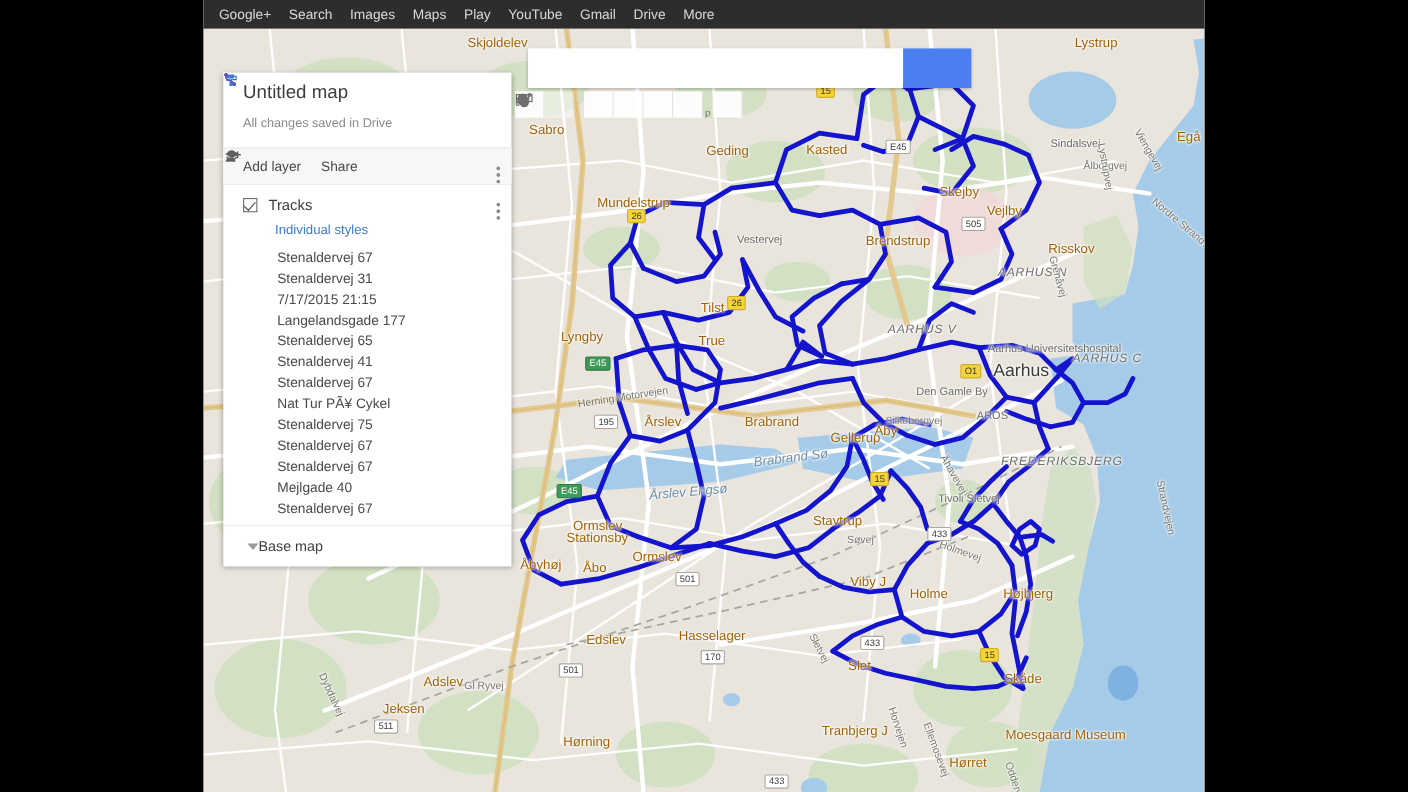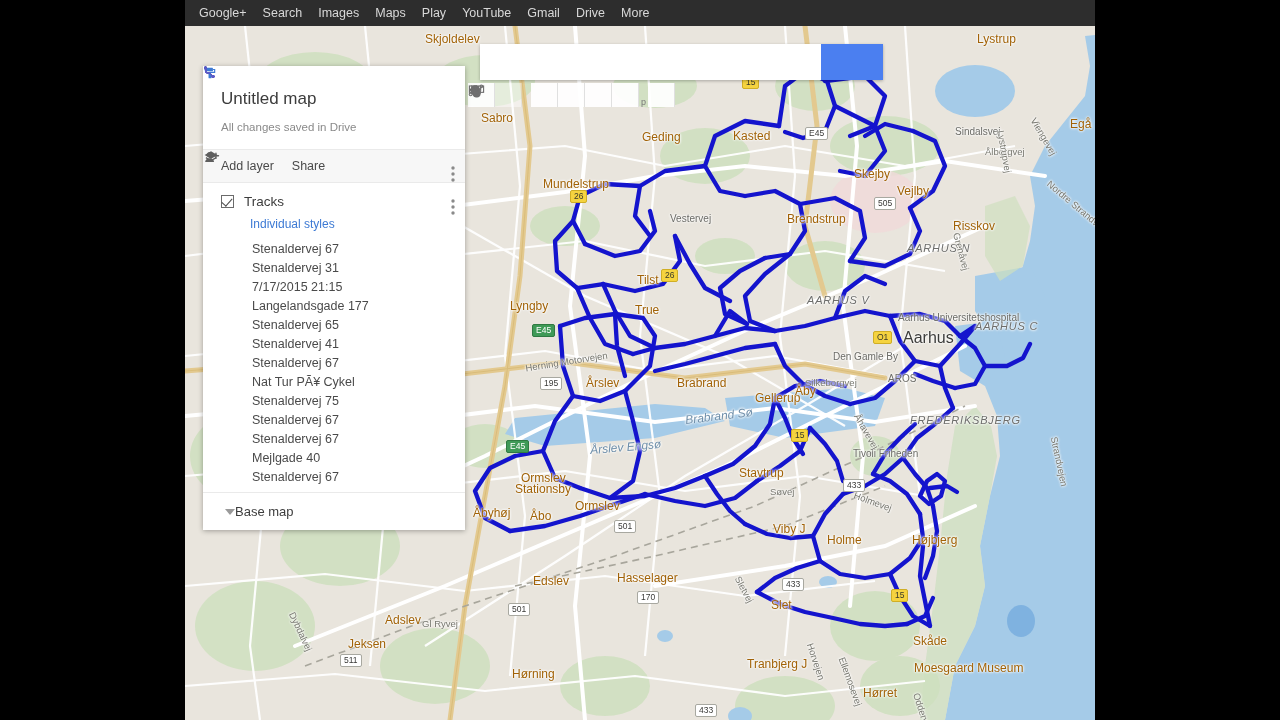--- a/index.html
+++ b/index.html
@@ -109,21 +109,21 @@
   
   #panel {
     position: absolute; left: 18px; top: 40px;
     width: 262px;
     background: #fff;
     box-shadow: 0 1px 5px rgba(0,0,0,.32);
     z-index: 35;
     font-size: 13px;
     padding-bottom: 0;
   }
-  #panel .phead { padding: 23px 18px 4px 18px; }
+  #panel .phead { padding: 8px 18px 4px 18px; }
   #maptitle { font-size: 17px; color: #3c3c3c; font-weight: normal; }
   #savedtext { font-size: 11.5px; color: #8a8a8a; margin-top: 12px; padding-bottom: 12px; }
 
   .prow {
     display: flex; align-items: center;
     border-top: 1px solid #eaeaea;
     padding: 9px 12px 9px 18px;
     position: relative;
   }
   .prow.actions { background: #f7f7f7; }
@@ -384,40 +384,40 @@
           <div class="lbl town" style="left: 492px; top: 350px;">Brabrand</div>
           <div class="lbl town" style="left: 570px; top: 365px;">Gellerup</div>
           <div class="lbl town" style="left: 610px; top: 358px;">Åby</div>
           <div class="lbl town" style="left: 336px; top: 445px;">Ormslev</div>
           <div class="lbl town" style="left: 390px; top: 473px;">Ormslev</div>
           <div class="lbl town" style="left: 530px; top: 440px; margin-left: 24px;">Stavtrup</div>
           <div class="lbl town" style="left: 345px; top: 483px;">Åbo</div>
           <div class="lbl town" style="left: 588px; top: 496px;">Viby J</div>
           <div class="lbl town" style="left: 642px; top: 507px;">Holme</div>
           <div class="lbl town" style="left: 727px; top: 507px;">Højbjerg</div>
-          <div class="lbl town" style="left: 728px; top: 584px; margin-top: 24px;">Skåde</div>
+          <div class="lbl town" style="left: 728px; top: 584px;">Skåde</div>
           <div class="lbl town" style="left: 348px; top: 548px;">Edslev</div>
           <div class="lbl town" style="left: 432px; top: 545px;">Hasselager</div>
           <div class="lbl town" style="left: 586px; top: 572px;">Slet</div>
           <div class="lbl town" style="left: 327px; top: 641px;">Hørning</div>
           <div class="lbl town" style="left: 200px; top: 587px;">Adslev</div>
           <div class="lbl town" style="left: 163px; top: 611px;">Jeksen</div>
           <div class="lbl town" style="left: 562px; top: 631px;">Tranbjerg J</div>
           <div class="lbl town" style="left: 678px; top: 660px;">Hørret</div>
           <div class="lbl town" style="left: 729px; top: 635px;">Moesgaard Museum</div>
           <div class="lbl town" style="left: 330px; top: 456px;">Stationsby</div>
           <div class="lbl town" style="left: 288px; top: 480px;">Åbyhøj</div>
           <div class="lbl district" style="left: 700px; top: 216px; margin-left: 22px;">AARHUS N</div>
           <div class="lbl district" style="left: 622px; top: 268px;">AARHUS V</div>
           <div class="lbl district" style="left: 790px; top: 294px;">AARHUS C</div>
           <div class="lbl district" style="left: 725px; top: 388px;">FREDERIKSBJERG</div>
           <div class="lbl poi" style="left: 713px; top: 286px;">Aarhus Universitetshospital</div>
           <div class="lbl poi" style="left: 648px; top: 325px;">Den Gamle By</div>
           <div class="lbl poi" style="left: 703px; top: 347px;">AROS</div>
-          <div class="lbl poi" style="left: 668px; top: 422px;">Tivoli Friheden</div>
+          <div class="lbl poi" style="left: 668px; top: 422px;">Tivoli Sletvej</div>
           <div class="lbl poi" style="left: 770px; top: 100px;">Sindalsvej</div>
           <div class="lbl poi" style="left: 485px; top: 187px;">Vestervej</div>
           <div class="lbl road" style="left: 230px; top: 225px; transform: rotate(-8deg);">Borumvej</div>
           <div class="lbl road" style="left: 340px; top: 330px; transform: rotate(-9deg);">Herning Motorvejen</div>
           <div class="lbl road" style="left: 620px; top: 342px; margin-top: 9px;">Silkeborgvej</div>
           <div class="lbl road" style="left: 585px; top: 460px;">Søvej</div>
           <div class="lbl road" style="left: 800px; top: 120px;">Ålborgvej</div>
           <div class="lbl road" style="left: 545px; top: 558px; transform: rotate(62deg);">Sletvej</div>
           <div class="lbl road" style="left: 612px; top: 630px; transform: rotate(72deg);">Horvejen</div>
           <div class="lbl road" style="left: 849px; top: 430px; transform: rotate(78deg);">Strandvejen</div>

